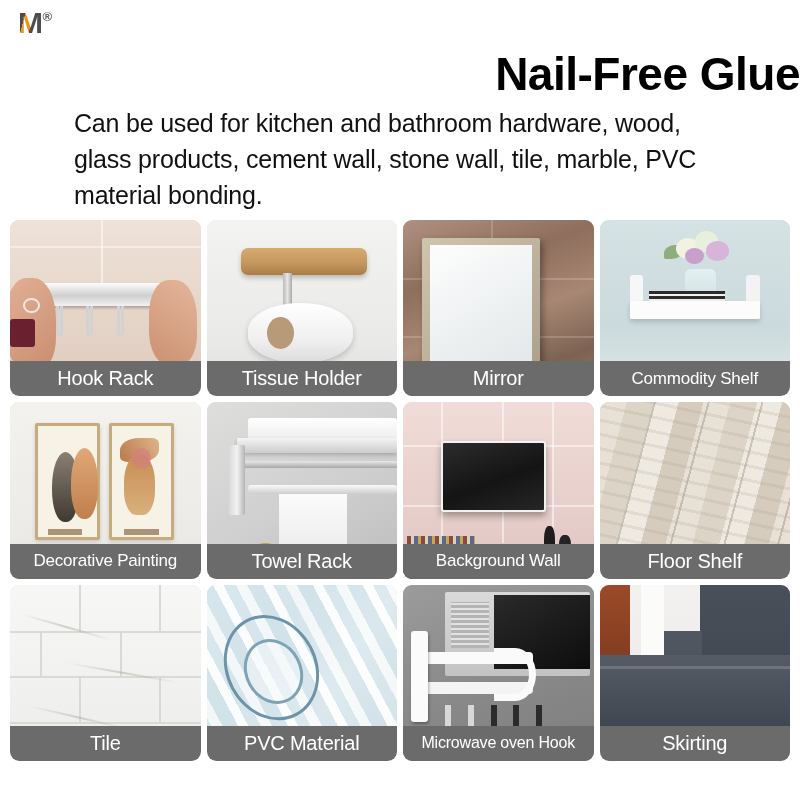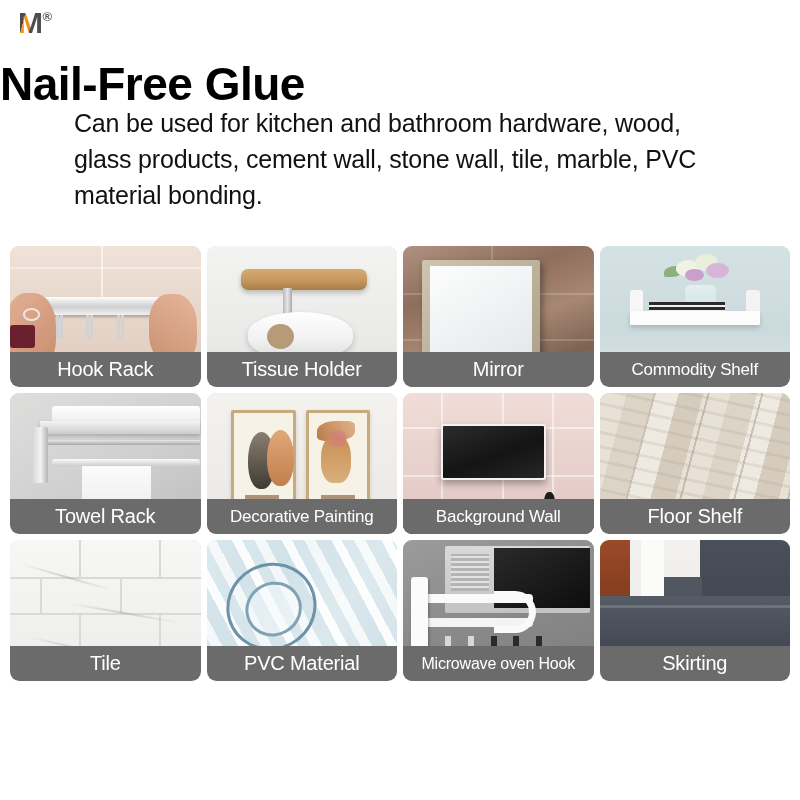--- a/index.html
+++ b/index.html
@@ -24,35 +24,35 @@
                  #f59a1e 27%, #f08a14 52%, #4d4d4d 53%, #4d4d4d 100%);
     -webkit-background-clip: text; background-clip: text;
     color: transparent; -webkit-text-fill-color: transparent;
   }
   .logo-rest {
     font-size: 30px; line-height: 30px; color: #4d4d4d; font-weight: 700;
   }
   .logo-reg { font-size: 13px; line-height: 15px; color: #5a5a5a; margin-top: 1px; }
 
   .title {
-    position: absolute; top: 58px; left: 0; width: 800px;
-    text-align: left; font-size: 46px; font-weight: 700;
+    position: absolute; top: 48px; left: 0; width: 800px;
+    text-align: right; font-size: 46px; font-weight: 700;
     color: #000; letter-spacing: -0.5px; line-height: 52px;
     font-stretch: condensed;
   }
   .desc {
     position: absolute; top: 105px; left: 74px; width: 660px;
     font-size: 25px; line-height: 36px; color: #111;
     text-align: left; letter-spacing: -0.2px;
   }
 
   
   .grid {
-    position: absolute; left: 10px; top: 246px;
-    width: 780px; height: 435px;
+    position: absolute; left: 10px; top: 220px;
+    width: 780px; height: 541px;
     display: grid;
     grid-template-columns: repeat(4, 1fr);
     grid-template-rows: repeat(3, 1fr);
     gap: 6px;
   }
   .tile {
     position: relative; overflow: hidden;
     border-radius: 9px; background: #d8d8d8;
   }
   .photo { position: absolute; inset: 0; }
@@ -338,46 +338,46 @@
         <div class="uL"></div>
           <div class="uR"></div>
         <div class="books"></div>
           <div class="ushelf"></div>
         <div class="plant"></div>
       </div>
       <div class="caption sm">Commodity Shelf</div>
     </div>
 
     <div class="tile">
-      <div class="photo p-towel">
-        <div class="towelTop"></div>
-          <div class="tshelf"></div>
-        <div class="barA"></div>
-          <div class="hang"></div>
-        <div class="barB"></div>
-          <div class="bracket"></div>
-          <div class="gold"></div>
-      </div>
-      <div class="caption">Towel Rack</div>
-    </div>
-
-    <div class="tile">
       <div class="photo p-paint">
         <div class="floor"></div>
         <div class="fr frL"></div>
           <div class="fr frR"></div>
         <div class="feather f1"></div>
           <div class="feather f2"></div>
         <div class="antler"></div>
           <div class="deer"></div>
           <div class="pink"></div>
         <div class="sig s1"></div>
           <div class="sig s2"></div>
       </div>
       <div class="caption sm">Decorative Painting</div>
+    </div>
+
+    <div class="tile">
+      <div class="photo p-towel">
+        <div class="towelTop"></div>
+          <div class="tshelf"></div>
+        <div class="barA"></div>
+          <div class="hang"></div>
+        <div class="barB"></div>
+          <div class="bracket"></div>
+          <div class="gold"></div>
+      </div>
+      <div class="caption">Towel Rack</div>
     </div>
 
     <div class="tile">
       <div class="photo p-bgwall">
         <div class="gl v1"></div>
           <div class="gl v2"></div>
           <div class="gl v3"></div>
         <div class="gl h1"></div>
           <div class="gl h2"></div>
         <div class="tv"></div>

